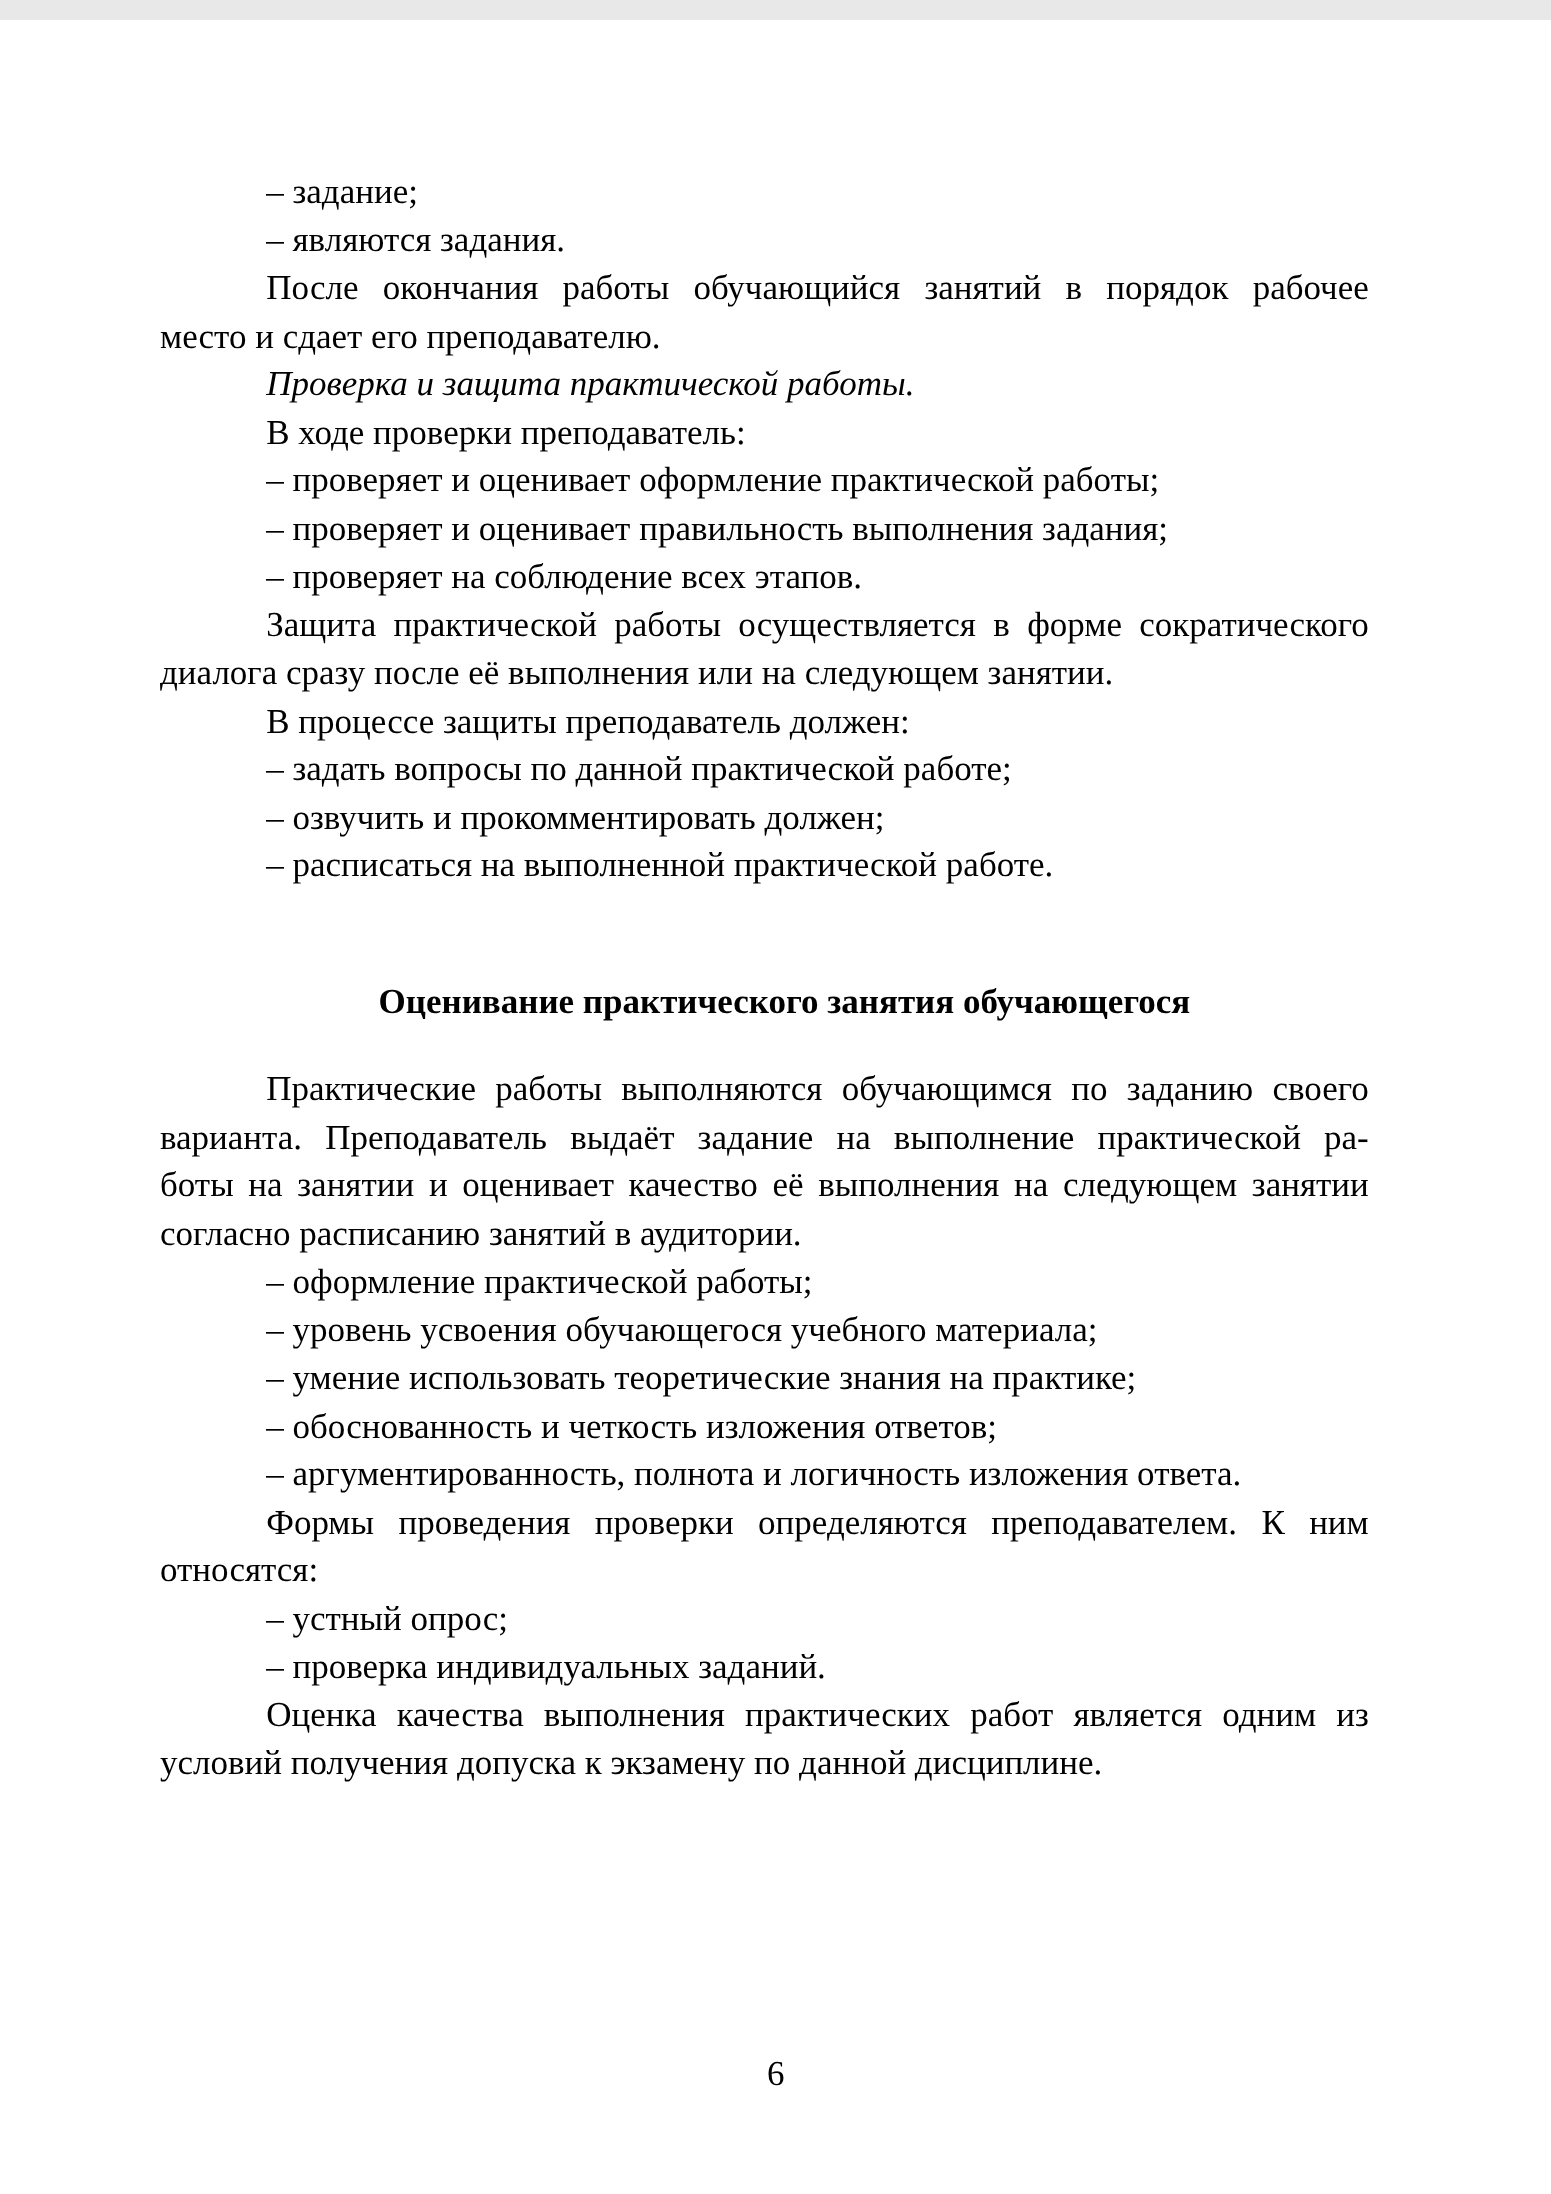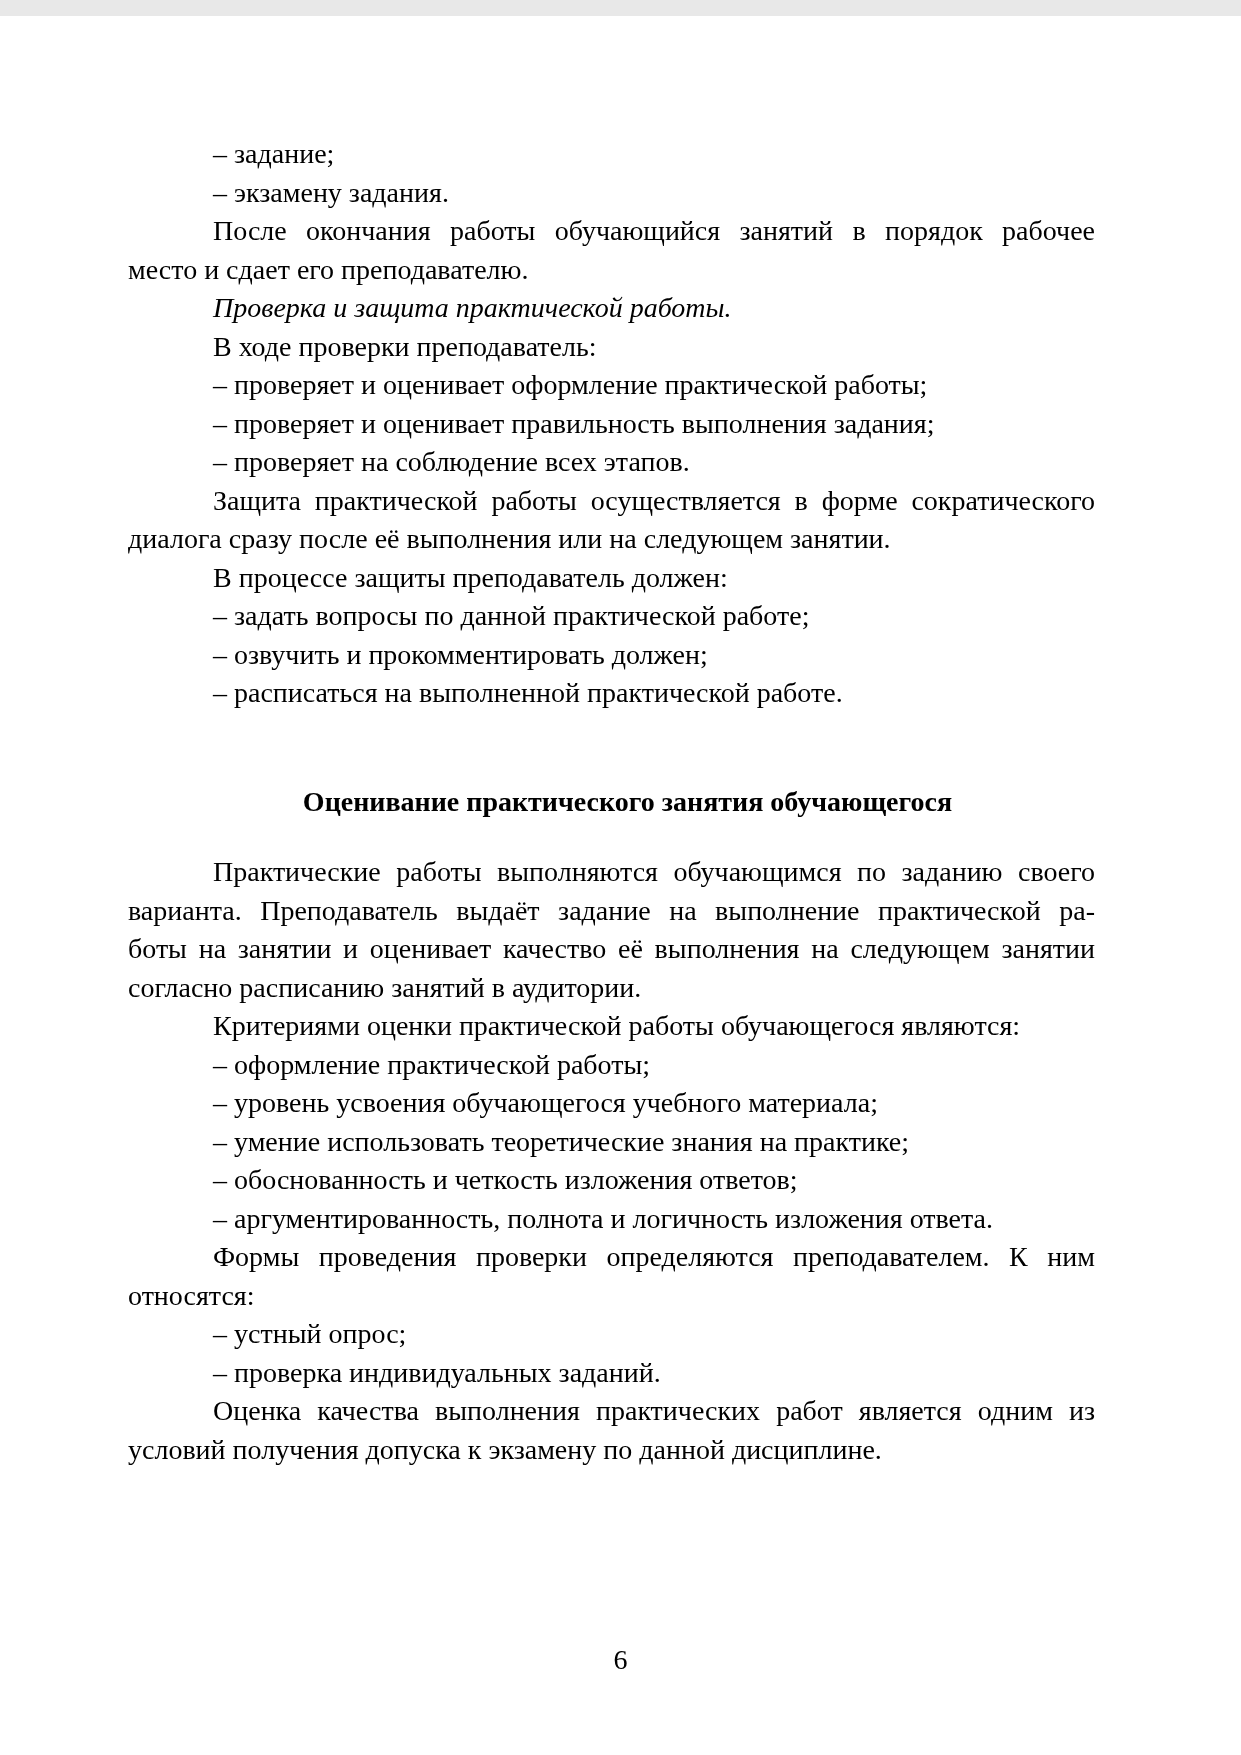--- a/index.html
+++ b/index.html
@@ -58,21 +58,21 @@
     text-align: center;
   }
 </style>
 </head>
 <body>
 
 <div class="page">
 
   <div class="textblock sec1">
     <div class="line ind">– задание;</div>
-    <div class="line ind">– экзамену задания.</div>
+    <div class="line ind">– являются задания.</div>
     <div class="line ind j">После окончания работы обучающийся занятий в порядок рабочее</div>
     <div class="line">место и сдает его преподавателю.</div>
     <div class="line ind it">Проверка и защита практической работы.</div>
     <div class="line ind">В ходе проверки преподаватель:</div>
     <div class="line ind">– проверяет и оценивает оформление практической работы;</div>
     <div class="line ind">– проверяет и оценивает правильность выполнения задания;</div>
     <div class="line ind">– проверяет на соблюдение всех этапов.</div>
     <div class="line ind j">Защита практической работы осуществляется в форме сократического</div>
     <div class="line">диалога сразу после её выполнения или на следующем занятии.</div>
     <div class="line ind">В процессе защиты преподаватель должен:</div>
@@ -81,21 +81,20 @@
     <div class="line ind">– расписаться на выполненной практической работе.</div>
   </div>
 
   <div class="heading">Оценивание практического занятия обучающегося</div>
 
   <div class="textblock sec2">
     <div class="line ind j">Практические работы выполняются обучающимся по заданию своего</div>
     <div class="line j">варианта. Преподаватель выдаёт задание на выполнение практической ра-</div>
     <div class="line j">боты на занятии и оценивает качество её выполнения на следующем занятии</div>
     <div class="line">согласно расписанию занятий в аудитории.</div>
-    <div class="line ind">Критериями оценки практической работы обучающегося являются:</div>
     <div class="line ind">– оформление практической работы;</div>
     <div class="line ind">– уровень усвоения обучающегося учебного материала;</div>
     <div class="line ind">– умение использовать теоретические знания на практике;</div>
     <div class="line ind">– обоснованность и четкость изложения ответов;</div>
     <div class="line ind">– аргументированность, полнота и логичность изложения ответа.</div>
     <div class="line ind j">Формы проведения проверки определяются преподавателем. К ним</div>
     <div class="line">относятся:</div>
     <div class="line ind">– устный опрос;</div>
     <div class="line ind">– проверка индивидуальных заданий.</div>
     <div class="line ind j">Оценка качества выполнения практических работ является одним из</div>

